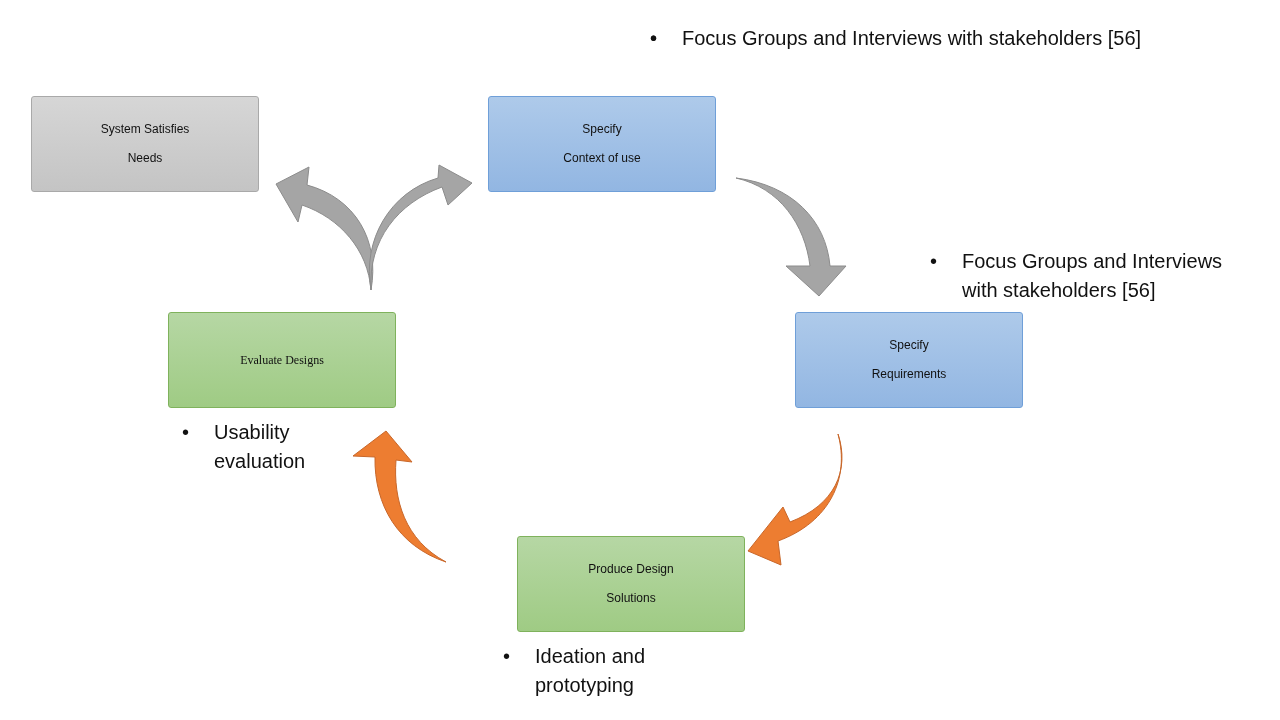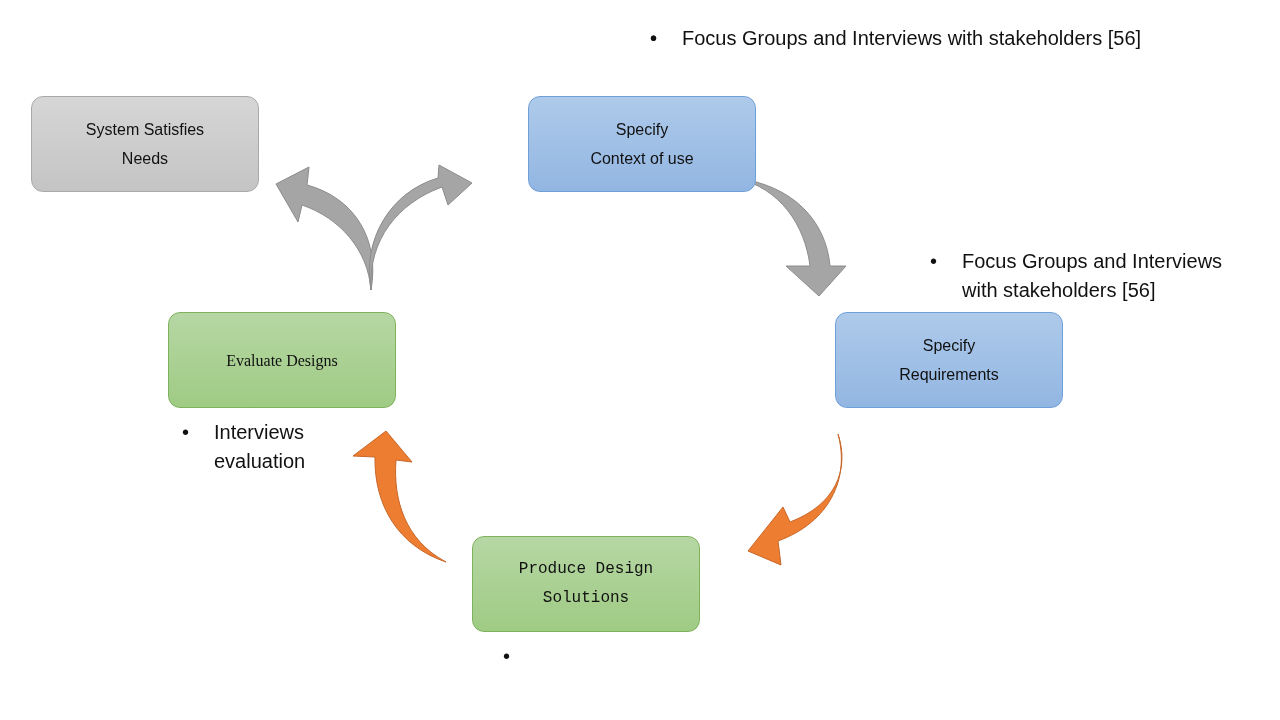--- a/index.html
+++ b/index.html
@@ -19,48 +19,47 @@
       position: absolute;
       left: 0;
       top: 0;
       width: 1280px;
       height: 720px;
     }
     .box {
       position: absolute;
       width: 228px;
       height: 96px;
-      border-radius: 12px;
+      border-radius: 3px;
       box-sizing: border-box;
       display: flex;
       align-items: center;
       justify-content: center;
       text-align: center;
-      font-size: 16px;
+      font-size: 12px;
       line-height: 29px;
       white-space: pre-line;
     }
     .box.gray {
       background: linear-gradient(#d6d6d6, #c4c4c4);
       border: 1px solid #a9a9a9;
     }
     .box.blue {
       background: linear-gradient(#aecaea, #92b6e2);
       border: 1px solid #6f9fd8;
-      margin-left: 40px;
     }
     .box.green {
       background: linear-gradient(#b6d7a4, #9fcb84);
       border: 1px solid #7fb25c;
     }
     #box-satisfies { left: 31px; top: 96px; }
     #box-context { left: 488px; top: 96px; }
     #box-requirements { left: 795px; top: 312px; }
     #box-evaluate { left: 168px; top: 312px; font-family: Liberation Serif, serif; }
-    #box-produce { left: 472px; top: 536px; font-family: Liberation Mono, monospace; }
+    #box-produce { left: 517px; top: 536px; }
 
     .notes {
       position: absolute;
       margin: 0;
       padding: 0;
       list-style: none;
       font-size: 20px;
       line-height: 29px;
     }
     .notes li {
@@ -131,21 +130,22 @@
 <ul class="notes" id="notes-requirements">
   <li>
     <span class="bullet">•</span>
     <span>Focus Groups and Interviews with stakeholders [56]</span>
   </li>
 </ul>
 
 <ul class="notes" id="notes-evaluate">
   <li>
     <span class="bullet">•</span>
-    <span>Interviews evaluation</span>
+    <span>Usability evaluation</span>
   </li>
 </ul>
 
 <ul class="notes" id="notes-produce">
   <li>
     <span class="bullet">•</span>
+    <span>Ideation and prototyping</span>
   </li>
 </ul>
 
 </body></html>

